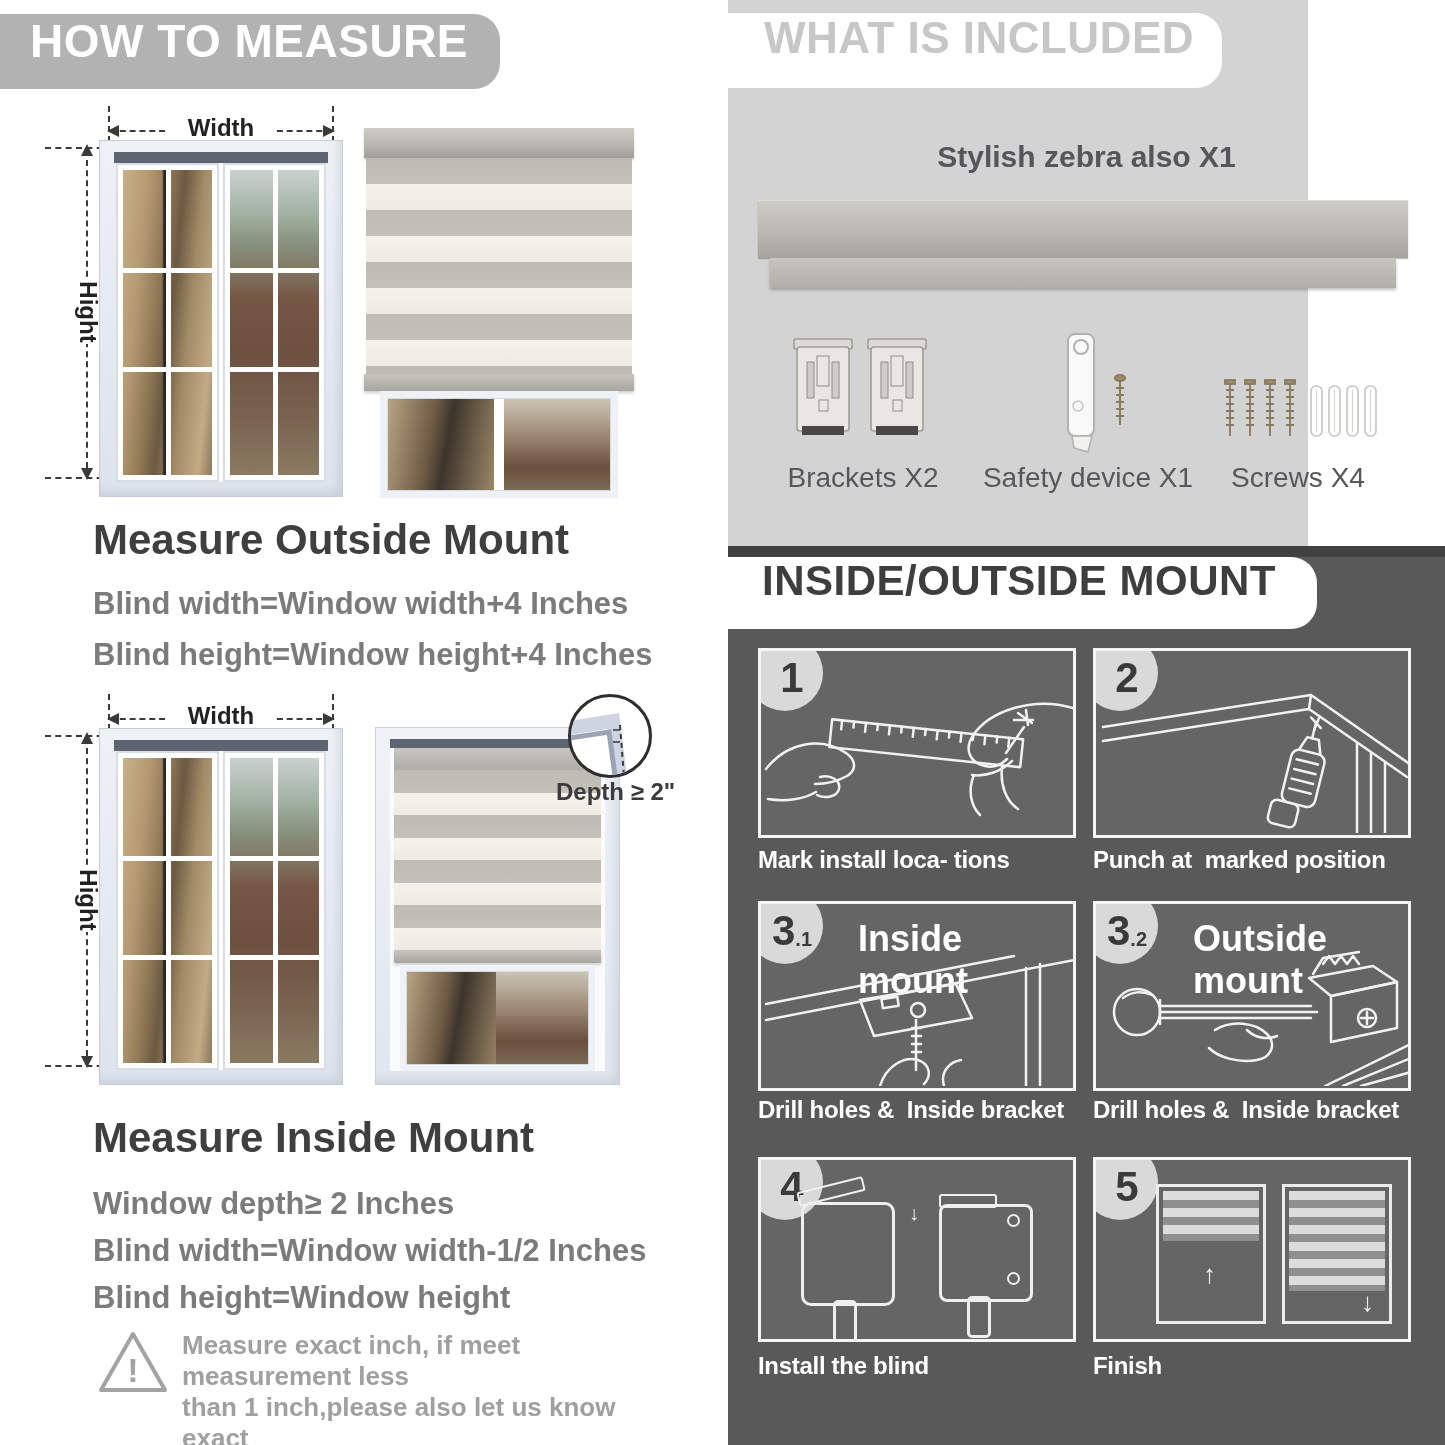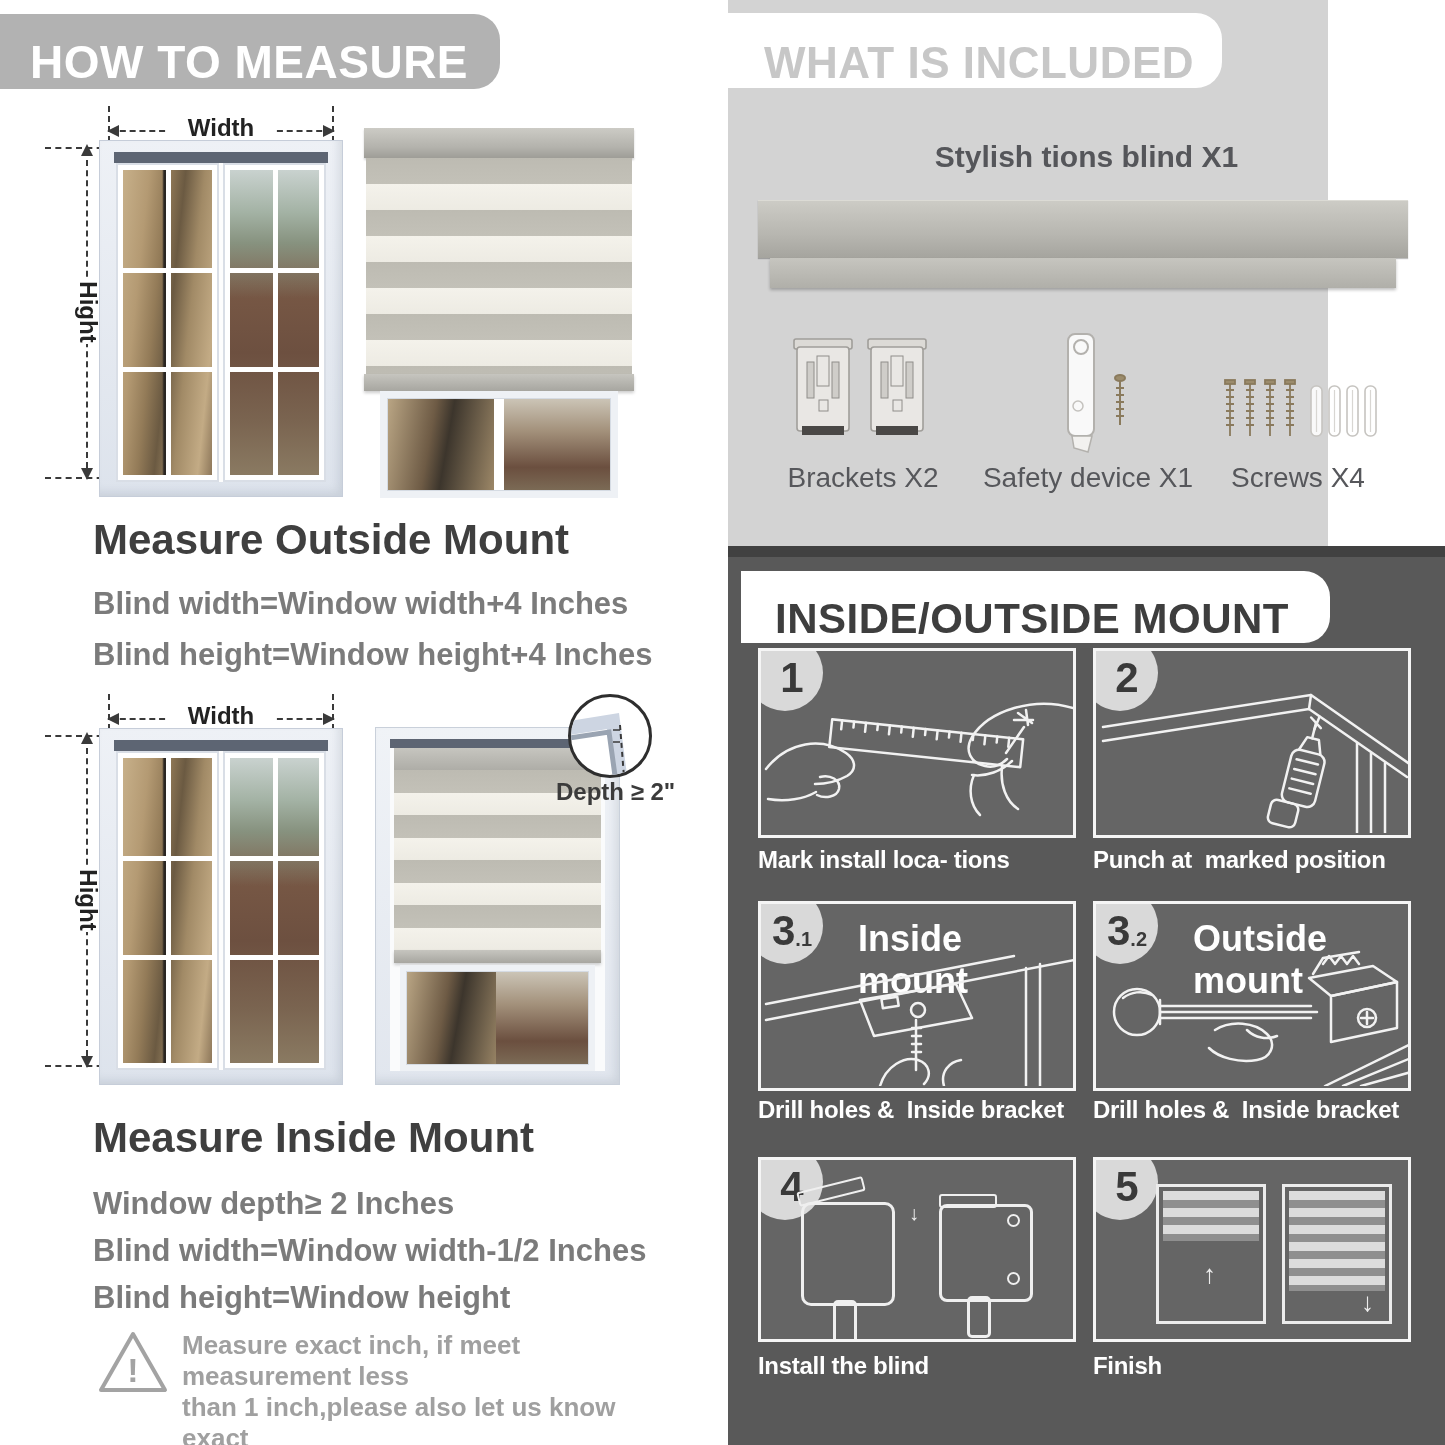--- a/index.html
+++ b/index.html
@@ -1,28 +1,28 @@
 <!DOCTYPE html>
 <html><head>
 <meta charset="utf-8">
 <style>
   html,body{margin:0;padding:0;}
   body{width:1445px;height:1445px;position:relative;background:#ffffff;
        font-family:"Liberation Sans", sans-serif;overflow:hidden;}
   .abs{position:absolute;}
 
   
-  .banner{position:absolute;height:75px;display:flex;align-items:flex-end;
+  .banner{position:absolute;height:75px;display:flex;align-items:flex-start;
           border-radius:0 26px 26px 0;}
   .banner span{font-weight:bold;letter-spacing:.5px;}
   .banner-left{left:0;top:14px;width:500px;background:#b2b2b2;}
   .banner-left span{color:#ffffff;font-size:46px;padding-left:30px;}
   .banner-incl{left:0;top:13px;width:494px;background:#ffffff;}
   .banner-incl span{color:#c7c7c7;font-size:44px;padding-left:36px;}
-  .banner-mount{left:13px;top:11px;width:589px;height:72px;background:#ffffff;margin-top:14px;}
+  .banner-mount{left:0;top:11px;width:589px;height:72px;background:#ffffff;}
   .banner-mount span{color:#3e3e3e;font-size:42px;padding-left:34px;}
 
   
   .mheading{position:absolute;left:93px;margin:0;color:#3f3f3f;font-size:42px;font-weight:bold;}
   .mline{position:absolute;left:93px;color:#7b7b7b;font-size:31px;font-weight:bold;white-space:pre;}
   .h-out{top:516px;} .l-out1{top:586px;} .l-out2{top:637px;}
   .h-in{top:1114px;} .l-in1{top:1186px;} .l-in2{top:1233px;} .l-in3{top:1280px;}
 
   
   .wm{position:absolute;left:0;width:710px;height:50px;}
@@ -101,21 +101,21 @@
                  background:#fff;border:3px solid #2e2e2e;overflow:hidden;box-sizing:border-box;}
   .depth-label{position:absolute;left:556px;top:778px;width:140px;color:#3b3b3b;
                font-size:24px;font-weight:bold;}
 
   
   .warning-text{position:absolute;left:182px;top:1330px;width:490px;color:#a0a0a0;
                 font-size:26px;font-weight:bold;line-height:31px;}
   .warn-icon{position:absolute;left:98px;top:1330px;}
 
   
-  .incl-panel{position:absolute;left:728px;top:0;width:580px;height:546px;background:#d3d3d3;padding-left:20px;}
+  .incl-panel{position:absolute;left:728px;top:0;width:580px;height:546px;background:#d3d3d3;}
   .blind-name{position:absolute;left:0;top:140px;width:717px;text-align:center;
               color:#55565a;font-size:30px;font-weight:bold;}
   .rail-main{position:absolute;left:30px;top:200px;width:650px;height:58px;
              background:linear-gradient(180deg,#cdccc6,#b7b6b0 60%,#a5a49e);
              box-shadow:inset 0 1px 0 #dcdbd5, 0 1px 1px rgba(0,0,0,.25);}
   .rail-lip{position:absolute;left:42px;top:258px;width:626px;height:30px;
             background:linear-gradient(180deg,#c6c5bf,#b0afa9);box-shadow:0 2px 3px rgba(0,0,0,.25);}
   .part-label{position:absolute;top:462px;color:#56575b;font-size:28px;font-weight:normal;text-align:center;}
   .pl-brackets{left:55px;width:160px;}
   .pl-safety{left:240px;width:240px;}
@@ -287,21 +287,21 @@
       <div>than 1 inch,please also let us know exact</div>
 
     </div>
   </section>
 
   <section class="incl-panel">
     <div class="banner banner-incl">
       <span>WHAT IS INCLUDED</span>
     </div>
 
-    <div class="blind-name">Stylish tions blind X1</div>
+    <div class="blind-name">Stylish zebra also X1</div>
     <div class="rail-main"></div>
     <div class="rail-lip"></div>
 
     <svg class="abs" style="left:62px;top:336px;" width="140" height="112" viewBox="0 0 140 112">
       <g>
         <rect x="4" y="3" width="58" height="10" rx="2" fill="#dcdad6" stroke="#a09e9a" stroke-width="1.6"></rect>
         <rect x="7" y="11" width="52" height="84" rx="3" fill="#e9e7e4" stroke="#a09e9a" stroke-width="1.6"></rect>
         <rect x="17" y="26" width="7" height="36" fill="#cfcdc9" stroke="#908e8a"></rect>
         <rect x="42" y="26" width="7" height="36" fill="#cfcdc9" stroke="#908e8a"></rect>
         <rect x="27" y="20" width="12" height="30" fill="none" stroke="#908e8a"></rect>

